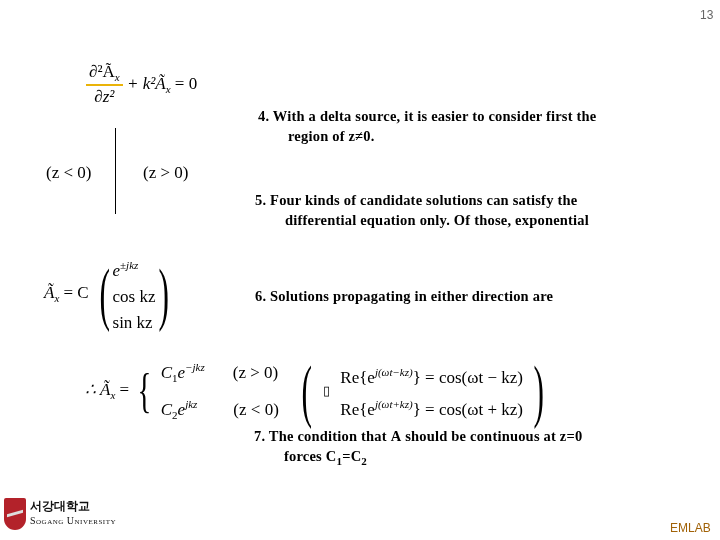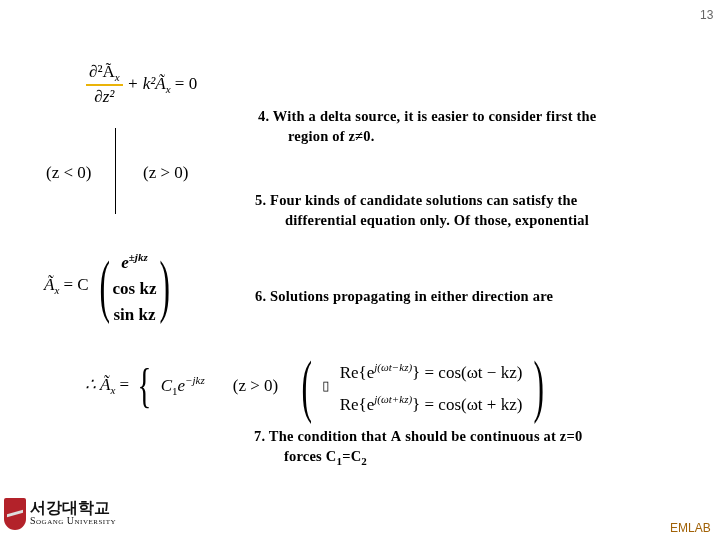--- a/index.html
+++ b/index.html
@@ -16,21 +16,21 @@
   .vline { left:115px; top:128px; width:1px; height:86px; background:#000; }
   .text { font-size:14.5px; line-height:20px; color:#000000; letter-spacing:0.2px;font-weight:bold; }
   .text .indent { padding-left:30px; display:block; }
   .paren-big { display:inline-block; font-size:70px; line-height:60px; vertical-align:middle; transform:scaleX(0.45); font-weight:100; }
   .brace-big { display:inline-block; font-size:48px; line-height:40px; vertical-align:middle; transform:scaleX(0.6); }
   .stack { display:inline-flex; flex-direction:column; vertical-align:middle; }
   .footer-logo { left:4px; top:498px; display:flex; align-items:center; gap:4px; }
   .shield { width:22px; height:32px; background:#b3222a; border-radius:2px 2px 11px 11px; position:relative; }
   .shield::after { content:""; position:absolute; left:3px; top:14px; width:16px; height:6px; border-top:3px solid #ddd; transform:skewY(-15deg); }
   .logo-text { display:flex; flex-direction:column; line-height:13px; }
-  .logo-kr { font-family:Liberation Serif, serif; font-size:16px; font-weight:bold; color:#111; }
+  .logo-kr { font-family:Liberation Mono, monospace; font-size:12px; font-weight:bold; color:#111; }
   .logo-en { font-family:"Liberation Serif", serif; font-size:10px; letter-spacing:0.5px; font-variant:small-caps; color:#111; }
   .emlab { left:670px; top:521px; font-family:"Liberation Sans", sans-serif; font-size:12px; color:#a16207; }
 </style>
 </head>
 <body>
 
 <div class="abs pagenum">13</div>
 
 <div class="abs math" style="left:86px; top:62px;">
   <span class="frac">
@@ -52,36 +52,37 @@
 
 <div class="abs text" style="left:255px; top:190px;">
   <span>5. Four kinds of candidate solutions can satisfy the</span>
   <span class="indent">differential equation only. Of those, exponential</span>
 </div>
 
 <div class="abs math" style="left:44px; top:240px;">
   <span class="it">Ã</span><sub class="it">x</sub>
   <span>= C</span>
   <span class="paren-big">(</span>
-  <span class="stack" style="text-align:center; line-height:26px; margin:4px -8px;font-weight:bold;">
+  <span class="stack" style="line-height:26px; margin:12px -8px;">
     <span><span class="it">e</span><sup class="it">±jkz</sup></span>
     <span>cos kz</span>
     <span>sin kz</span>
   </span>
   <span class="paren-big">)</span>
 </div>
 
 <div class="abs text" style="left:255px; top:286px;">6.  Solutions propagating in either direction are</div>
 
 <div class="abs math" style="left:85px; top:354px;">
   <span class="it">∴ Ã</span><sub class="it">x</sub>
   <span>=</span>
   <span class="brace-big">{</span>
   <span class="stack" style="line-height:26px;">
     <span><span class="it">C</span><sub>1</sub><span class="it">e</span><sup class="it">−jkz</sup><span style="display:inline-block;width:28px;"></span><span>(z &gt; 0)</span></span>
+    <span><span class="it">C</span><sub>2</sub><span class="it">e</span><sup class="it">jkz</sup><span style="display:inline-block;width:36px;"></span><span>(z &lt; 0)</span></span>
   </span>
   <span style="display:inline-block;width:8px;"></span>
   <span class="paren-big">(</span>
   <span style="font-size:13px; vertical-align:middle;">▯</span>
   <span class="stack" style="line-height:26px; margin-left:6px;">
     <span><span>Re{e</span><sup class="it">j(ωt−kz)</sup><span>} = cos(ωt − kz)</span></span>
     <span><span>Re{e</span><sup class="it">j(ωt+kz)</sup><span>} = cos(ωt + kz)</span></span>
   </span>
   <span class="paren-big">)</span>
 </div>

